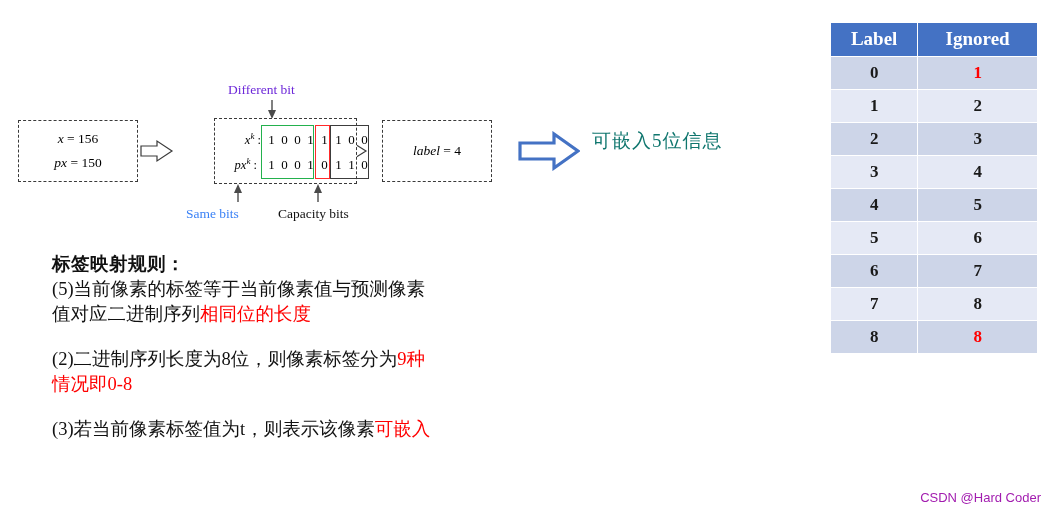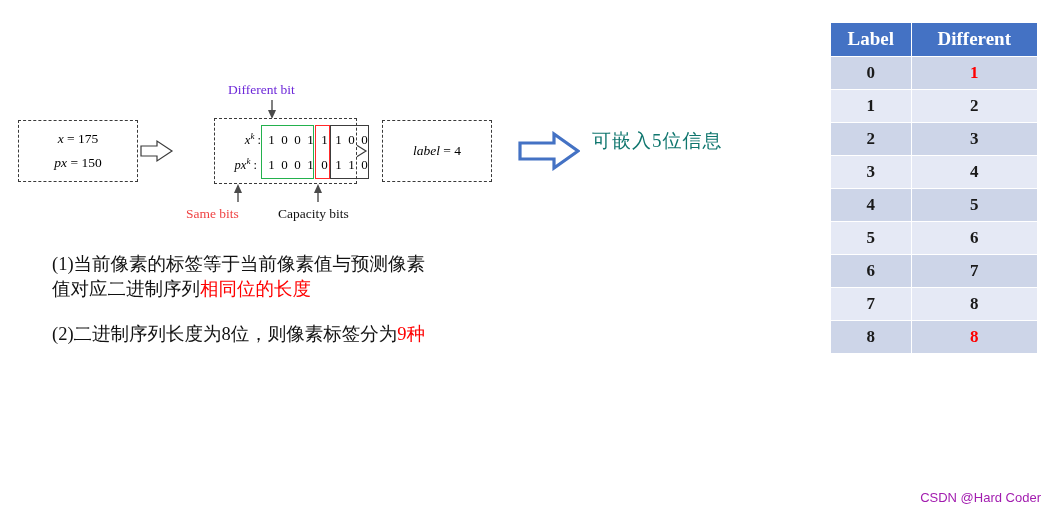--- a/index.html
+++ b/index.html
@@ -79,21 +79,21 @@
   #ov-ignored { border: 1.6px solid #3c3c3c; }
 
   
   .anno {
     position: absolute;
     font-size: 13.5px;
     white-space: nowrap;
     font-family: "Liberation Serif", "DejaVu Serif", serif;
   }
   #anno-diff    { left: 228px; top: 82px;  color: #6d28d9; }
-  #anno-same    { left: 186px; top: 206px; color: #ef4444; }
+  #anno-same    { left: 186px; top: 206px; color: #3b82f6; }
   #anno-ignored { left: 278px; top: 206px; color: #111111; }
 
   svg.ann-svg { position: absolute; left: 0; top: 0; width: 790px; height: 240px; pointer-events: none; }
 
   
   #blue-arrow { position: absolute; left: 518px; top: 131px; }
   #cn-caption {
     position: absolute;
     left: 592px; top: 128px;
     font-family: "Liberation Serif", "DejaVu Serif", serif;
@@ -172,21 +172,21 @@
     <path d="M272,119 L268,110 L276,110 Z" fill="#4a4a4a"></path>
 
     <path d="M238,202 L238,190" stroke="#4a4a4a" stroke-width="1.4" fill="none"></path>
     <path d="M238,184 L234,193 L242,193 Z" fill="#4a4a4a"></path>
 
     <path d="M318,202 L318,190" stroke="#4a4a4a" stroke-width="1.4" fill="none"></path>
     <path d="M318,184 L314,193 L322,193 Z" fill="#4a4a4a"></path>
   </svg>
 
   <div class="dbox" id="box-input">
-    <div class="math"><i>x</i><span> = 175</span></div>
+    <div class="math"><i>x</i><span> = 156</span></div>
     <div class="math"><i>px</i><span> = 150</span></div>
   </div>
 
   <div class="dbox" id="box-bits">
     <div class="bit-wrap">
       <div class="bit-rowlabel math" id="lbl-x"><i>x</i><span class="sup">k</span><span> :</span></div>
       <div class="bit-rowlabel math" id="lbl-px"><i>px</i><span class="sup">k</span><span> :</span></div>
 
       <div class="bitcell" style="left:50px;  top:14px;">1</div>
       <div class="bitcell" style="left:63px;  top:14px;">0</div>
@@ -221,32 +221,35 @@
   <div class="anno" id="anno-ignored">Capacity bits</div>
 
   <svg id="blue-arrow" width="62" height="40" viewBox="0 0 62 40">
     <path d="M2,12 L36,12 L36,3 L60,20 L36,37 L36,28 L2,28 Z" fill="#ffffff" stroke="#4472C4" stroke-width="3.2" stroke-linejoin="miter"></path>
   </svg>
 
   <div id="cn-caption">可嵌入5位信息</div>
 </div>
 
 <div id="rules">
-  <p>(1)当前像素的标签等于当前像素值与预测像素</p>
+  <p class="heading">标签映射规则：</p>
+  <p>(5)当前像素的标签等于当前像素值与预测像素</p>
   <p><span>值对应二进制序列</span><span class="red">相同位的长度</span></p>
   <div class="gap"></div>
   <p><span>(2)二进制序列长度为8位，则像素标签分为</span><span class="red">9种</span></p>
+  <p class="red">情况即0-8</p>
   <div class="gap"></div>
+  <p><span>(3)若当前像素标签值为t，则表示该像素</span><span class="red">可嵌入</span></p>
 </div>
 
 <table id="cap-table">
   <thead>
     <tr>
       <th>Label</th>
-      <th>Different</th>
+      <th>Ignored</th>
     </tr>
   </thead>
   <tbody id="cap-tbody">
       <tr class="odd">
         <td>0</td>
         <td class="hot">1</td>
       </tr>
       <tr class="even">
         <td>1</td>
         <td>2</td>

